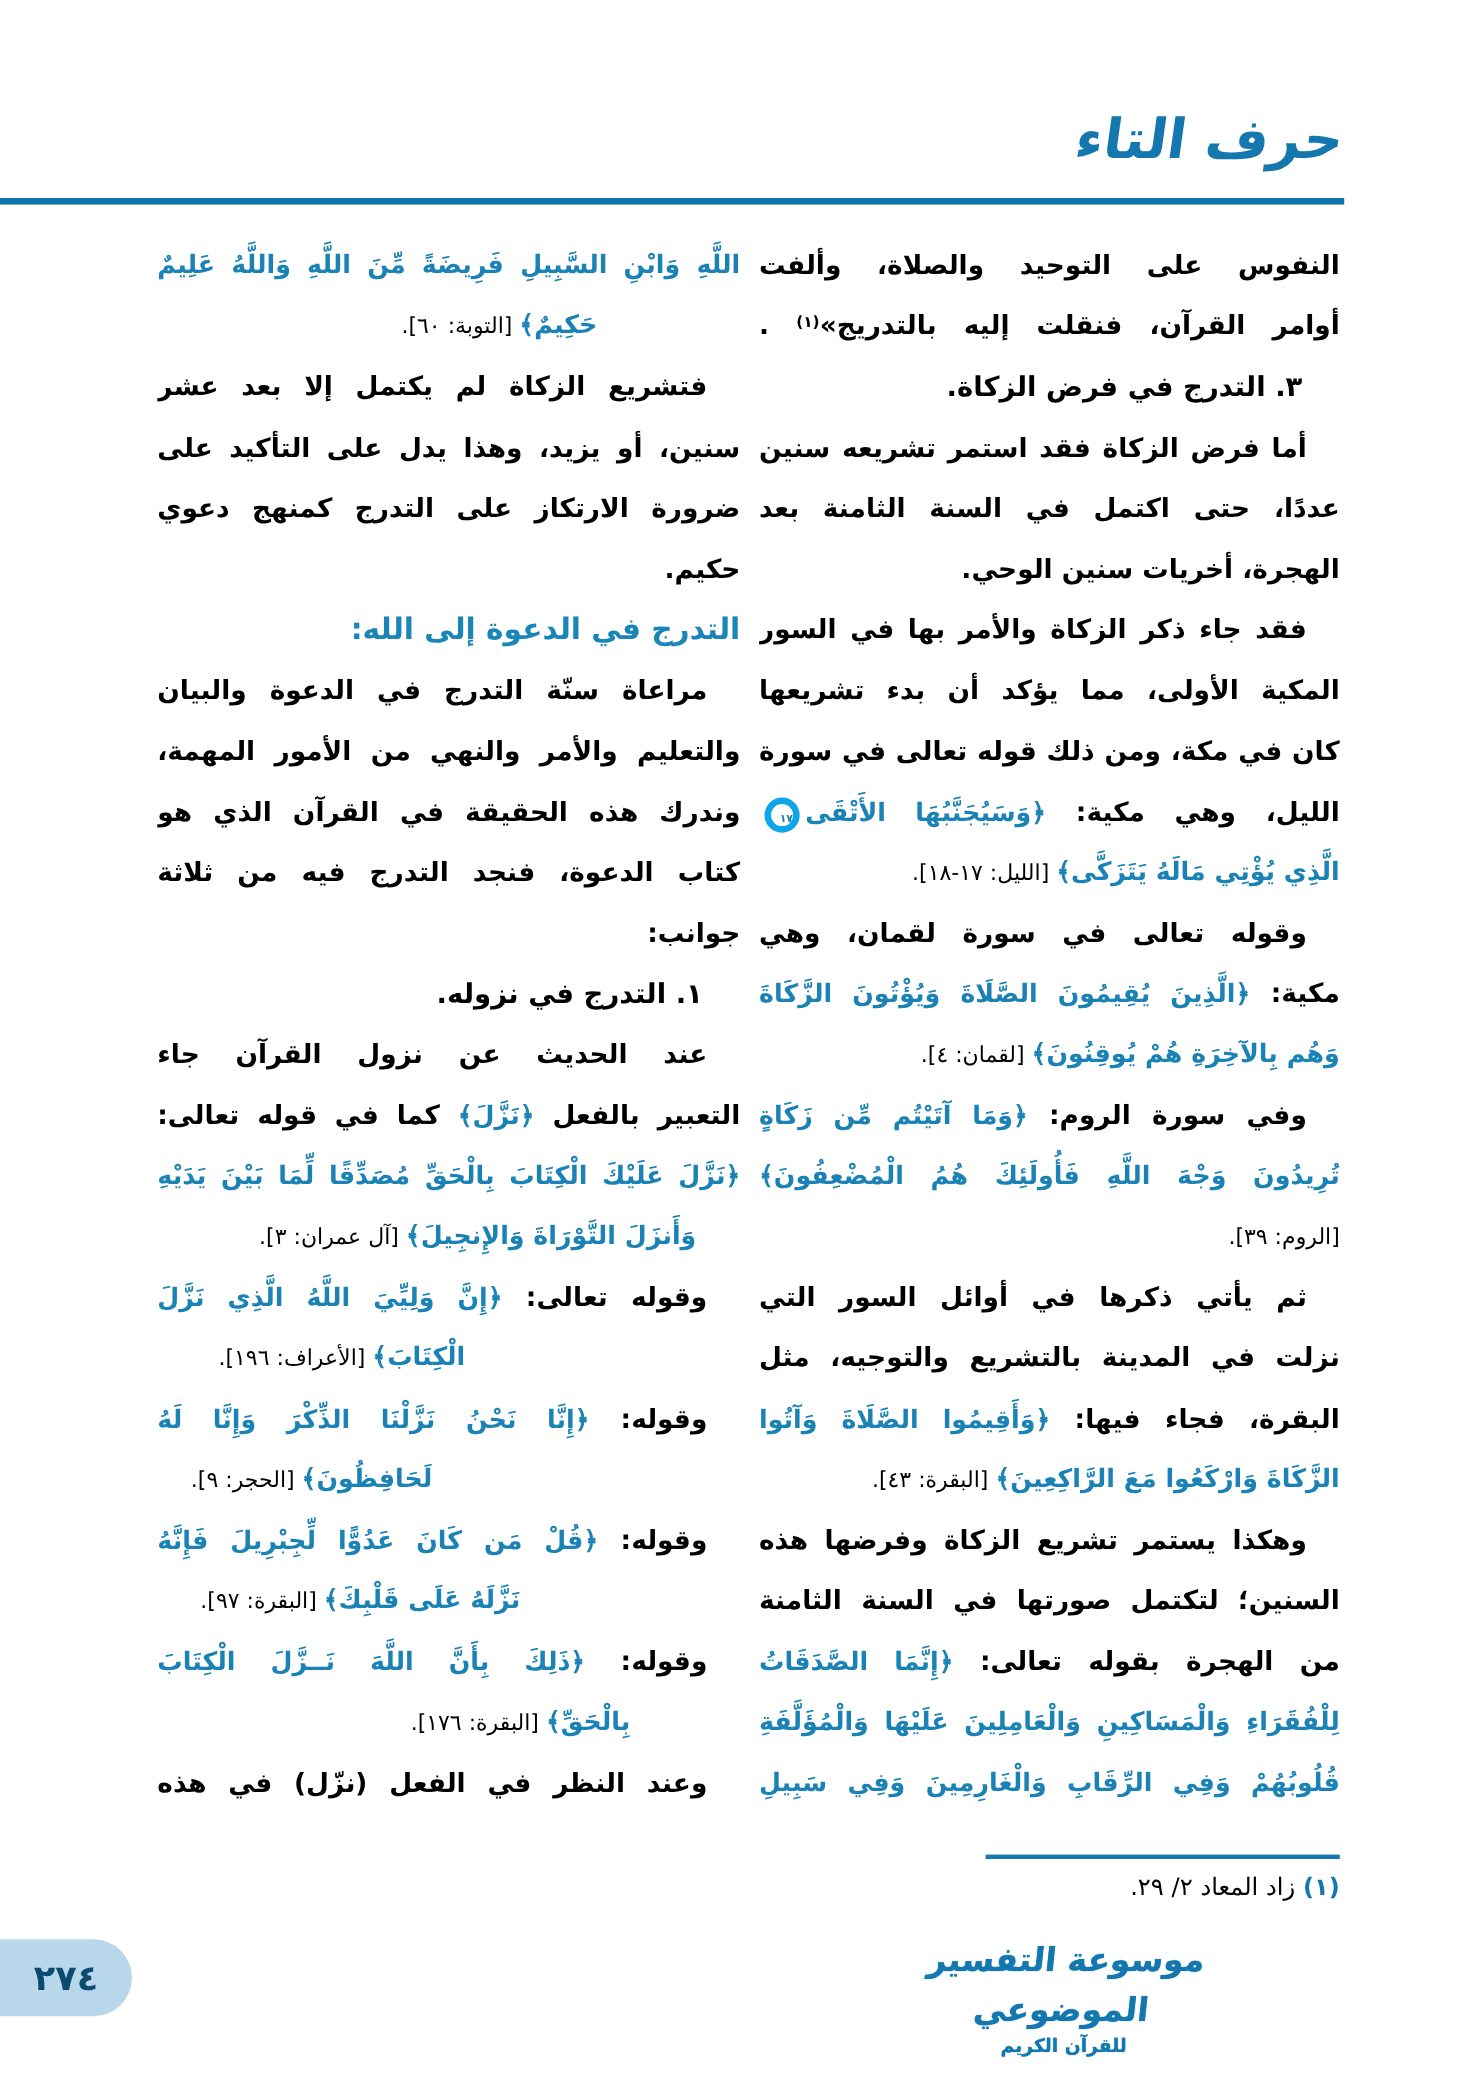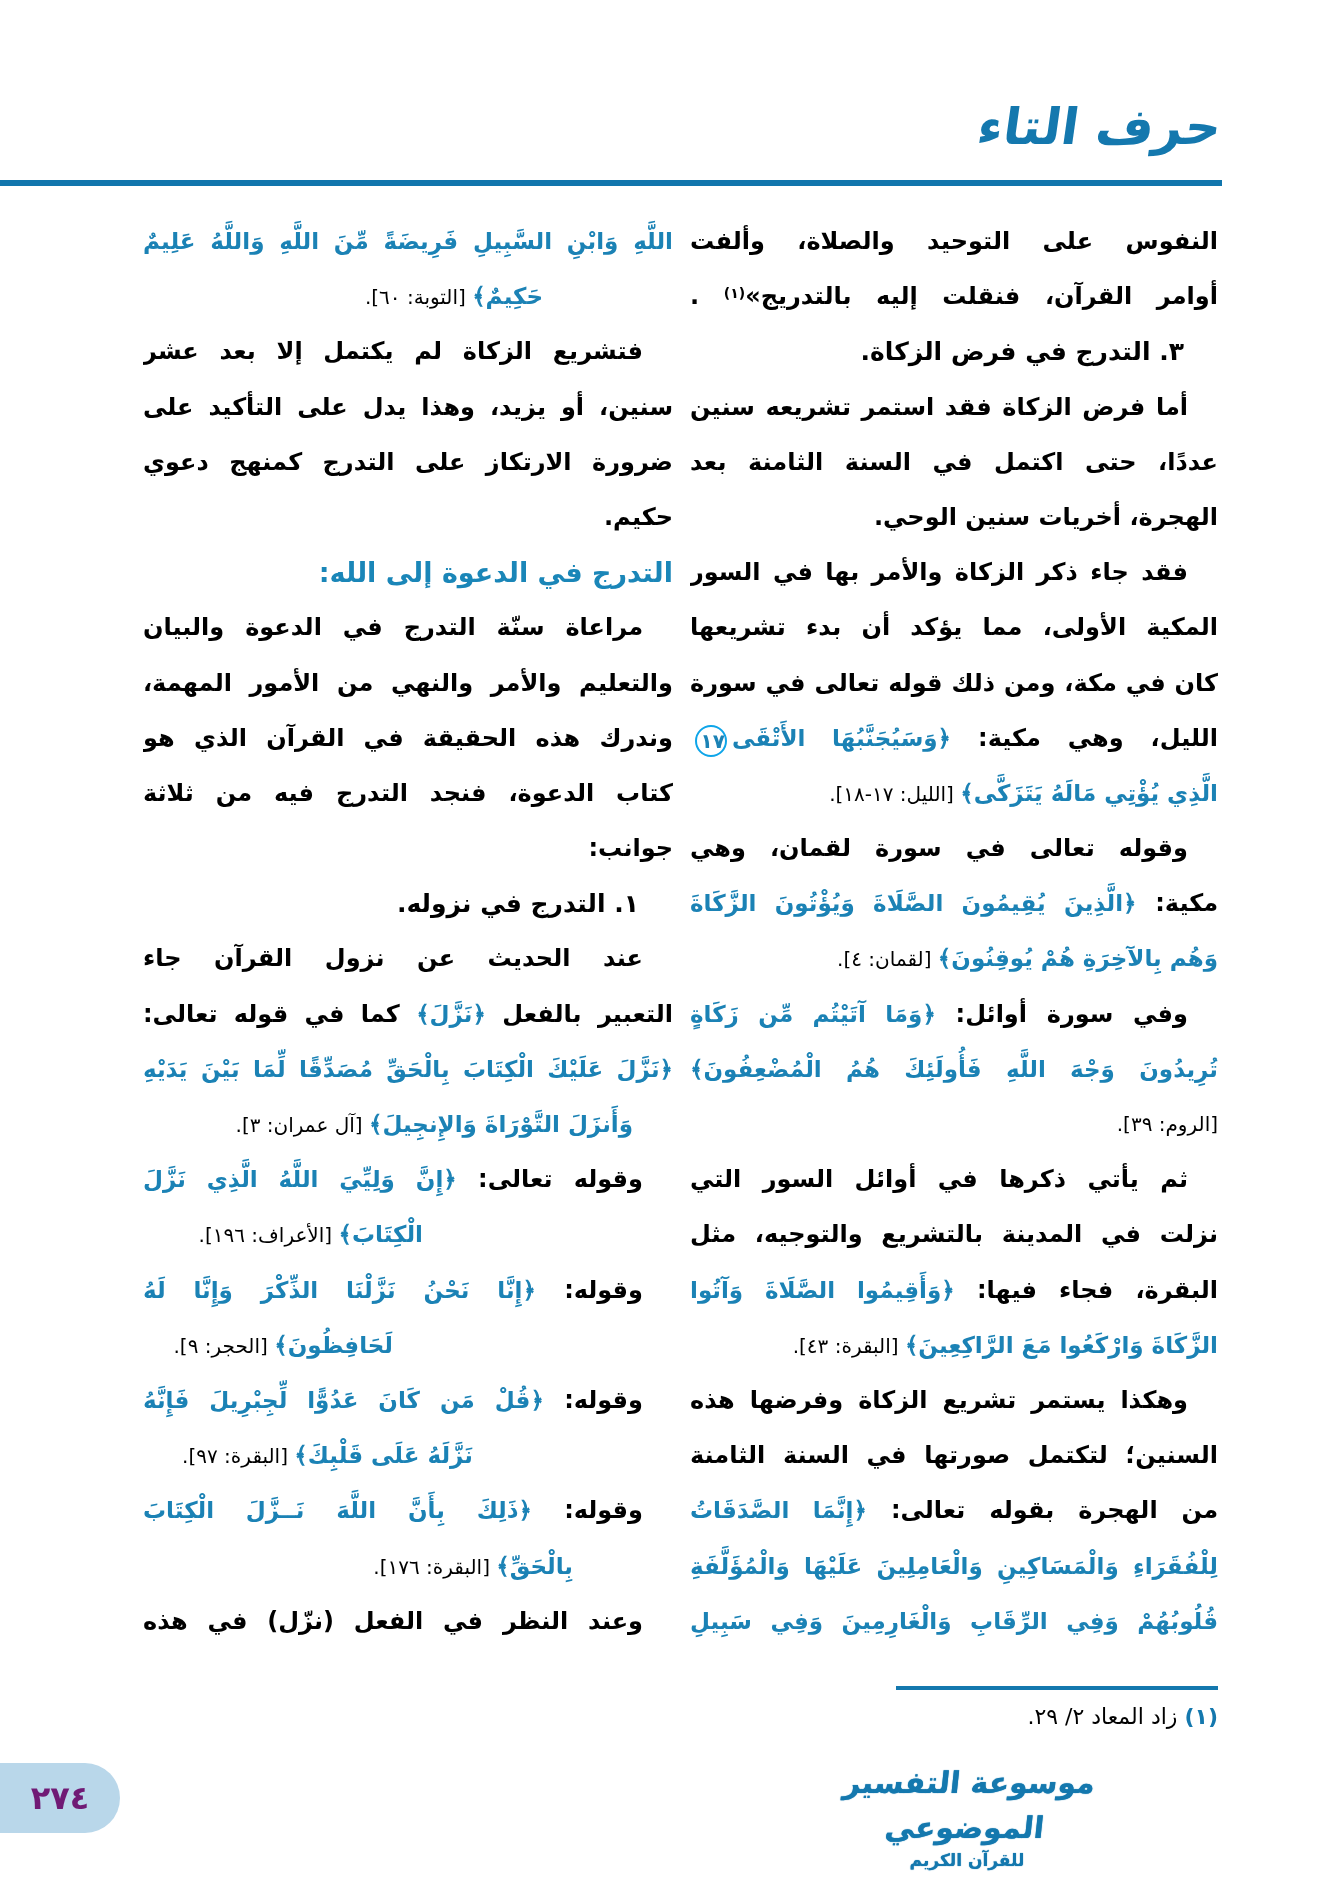--- a/index.html
+++ b/index.html
@@ -35,22 +35,22 @@
     max-height:55.2px; overflow:hidden;
   }
   .s-b    { font-size:24px; font-weight:700; color:#000; }
   .s-bold { font-size:25px; font-weight:800; color:#000; }
   .s-h    { font-size:27px; font-weight:700; color:#1a86b8;margin-left:20px; }
   .s-q    { font-size:23px; font-weight:700; color:#1b82b5; }
   .s-r    { font-size:20px; font-weight:400; color:#000; }
   .s-sup  { font-size:14px; font-weight:700; color:#000; vertical-align:super; line-height:0; }
   .s-vnum {
     display:inline-block; width:32px; height:32px; line-height:28px;
-    border:2px solid #0ea5e9; border-radius:50%;
-    color:#1b82b5; font-size:20px; font-weight:700;
+    border:6px solid #0ea5e9; border-radius:50%;
+    color:#1b82b5; font-size:10px; font-weight:700;
     text-align:left; vertical-align:middle; margin:0 5px;
   }
   
   .footnote-divider {
     position:absolute; top:1686px; right:121px;
     width:322px; height:4px; background:#1478ae;
   }
   .footnote {
     position:absolute; top:1704px; right:121px;
     font-size:22px; direction:rtl; color:#000;text-align:right;
@@ -69,21 +69,21 @@
     line-height:1.5;
   }
   .publisher-logo .logo-sub {
     font-size:17px; font-weight:700;
     text-shadow:0 0 1px #1478ae;
   }
   
   .page-number-tab {
     position:absolute; top:1763px; left:0; width:120px; height:70px;
     background:#b9d7ea; border-radius:0 35px 35px 0;
-    color:#701a75; font-size:32px; font-weight:700;
+    color:#0c4a6e; font-size:32px; font-weight:700;
     text-align:center; line-height:70px;
   }
 </style>
 </head>
 <body>
 
 <div class="page">
 
   <div class="chapter-heading">حرف التاء</div>
   <div class="header-rule"></div>
@@ -96,21 +96,21 @@
       <div class="line just"><span class="s-b">عددًا، حتى اكتمل في السنة الثامنة بعد</span></div>
       <div class="line"><span class="s-b">الهجرة، أخريات سنين الوحي.</span></div>
       <div class="line just" style="padding-right: 30px;"><span class="s-b">فقد جاء ذكر الزكاة والأمر بها في السور</span></div>
       <div class="line just"><span class="s-b">المكية الأولى، مما يؤكد أن بدء تشريعها</span></div>
       <div class="line just"><span class="s-b">كان في مكة، ومن ذلك قوله تعالى في سورة</span></div>
       <div class="line just"><span class="s-b">الليل، وهي مكية: </span><span class="s-q">﴿وَسَيُجَنَّبُهَا الأَتْقَى</span><span class="s-vnum">١٧</span></div>
       <div class="line"><span class="s-q">الَّذِي يُؤْتِي مَالَهُ يَتَزَكَّى﴾</span><span class="s-r"> [الليل: ١٧-١٨].</span></div>
       <div class="line just" style="padding-right: 30px;"><span class="s-b">وقوله تعالى في سورة لقمان، وهي</span></div>
       <div class="line just"><span class="s-b">مكية: </span><span class="s-q">﴿الَّذِينَ يُقِيمُونَ الصَّلَاةَ وَيُؤْتُونَ الزَّكَاةَ</span></div>
       <div class="line"><span class="s-q">وَهُم بِالآخِرَةِ هُمْ يُوقِنُونَ﴾</span><span class="s-r"> [لقمان: ٤].</span></div>
-      <div class="line just" style="padding-right: 30px;"><span class="s-b">وفي سورة أوائل: </span><span class="s-q">﴿وَمَا آتَيْتُم مِّن زَكَاةٍ</span></div>
+      <div class="line just" style="padding-right: 30px;"><span class="s-b">وفي سورة الروم: </span><span class="s-q">﴿وَمَا آتَيْتُم مِّن زَكَاةٍ</span></div>
       <div class="line just"><span class="s-q">تُرِيدُونَ وَجْهَ اللَّهِ فَأُولَئِكَ هُمُ الْمُضْعِفُونَ﴾</span></div>
       <div class="line"><span class="s-r">[الروم: ٣٩].</span></div>
       <div class="line just" style="padding-right: 30px;"><span class="s-b">ثم يأتي ذكرها في أوائل السور التي</span></div>
       <div class="line just"><span class="s-b">نزلت في المدينة بالتشريع والتوجيه، مثل</span></div>
       <div class="line just"><span class="s-b">البقرة، فجاء فيها: </span><span class="s-q">﴿وَأَقِيمُوا الصَّلَاةَ وَآتُوا</span></div>
       <div class="line"><span class="s-q">الزَّكَاةَ وَارْكَعُوا مَعَ الرَّاكِعِينَ﴾</span><span class="s-r"> [البقرة: ٤٣].</span></div>
       <div class="line just" style="padding-right: 30px;"><span class="s-b">وهكذا يستمر تشريع الزكاة وفرضها هذه</span></div>
       <div class="line just"><span class="s-b">السنين؛ لتكتمل صورتها في السنة الثامنة</span></div>
       <div class="line just"><span class="s-b">من الهجرة بقوله تعالى: </span><span class="s-q">﴿إِنَّمَا الصَّدَقَاتُ</span></div>
       <div class="line just"><span class="s-q">لِلْفُقَرَاءِ وَالْمَسَاكِينِ وَالْعَامِلِينَ عَلَيْهَا وَالْمُؤَلَّفَةِ</span></div>

